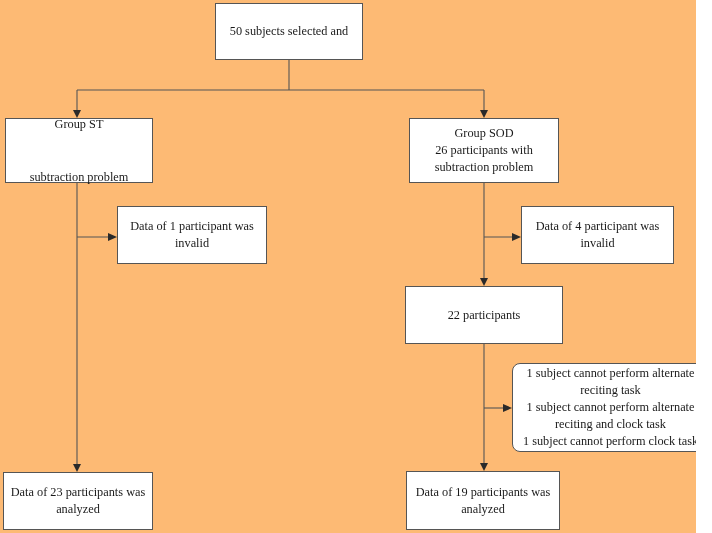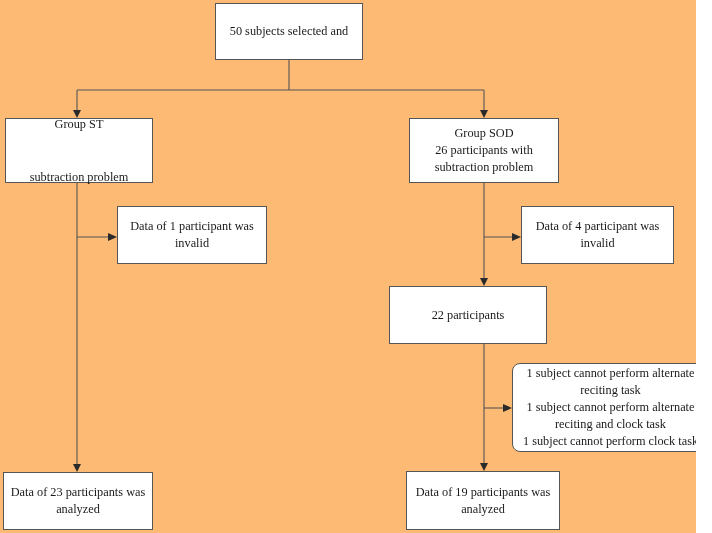--- a/index.html
+++ b/index.html
@@ -93,21 +93,21 @@
   <div class="node" style="left: 117px; top: 206px; width: 150px; height: 58px; border-color: rgb(85, 85, 85); color: rgb(26, 26, 26);">
     <span class="ln">Data of 1 participant was</span>
     <span class="ln">invalid</span>
   </div>
 
   <div class="node" style="left: 521px; top: 206px; width: 153px; height: 58px; border-color: rgb(85, 85, 85); color: rgb(26, 26, 26);">
     <span class="ln">Data of 4 participant was</span>
     <span class="ln">invalid</span>
   </div>
 
-  <div class="node" style="left: 389px; top: 286px; width: 158px; height: 58px; border-color: rgb(85, 85, 85); color: rgb(26, 26, 26); justify-content: center;">
+  <div class="node" style="left: 405px; top: 286px; width: 158px; height: 58px; border-color: rgb(85, 85, 85); color: rgb(26, 26, 26); justify-content: center;">
     <span class="ln">22 participants</span>
   </div>
 
   <div class="node" style="left: 512px; top: 363px; width: 197px; height: 89px; border-color: rgb(85, 85, 85); color: rgb(26, 26, 26); border-radius: 8px;">
     <span class="ln">1 subject cannot perform alternate</span>
     <span class="ln">reciting task</span>
     <span class="ln">1 subject cannot perform alternate</span>
     <span class="ln">reciting and clock task</span>
     <span class="ln">1 subject cannot perform clock task</span>
   </div>

